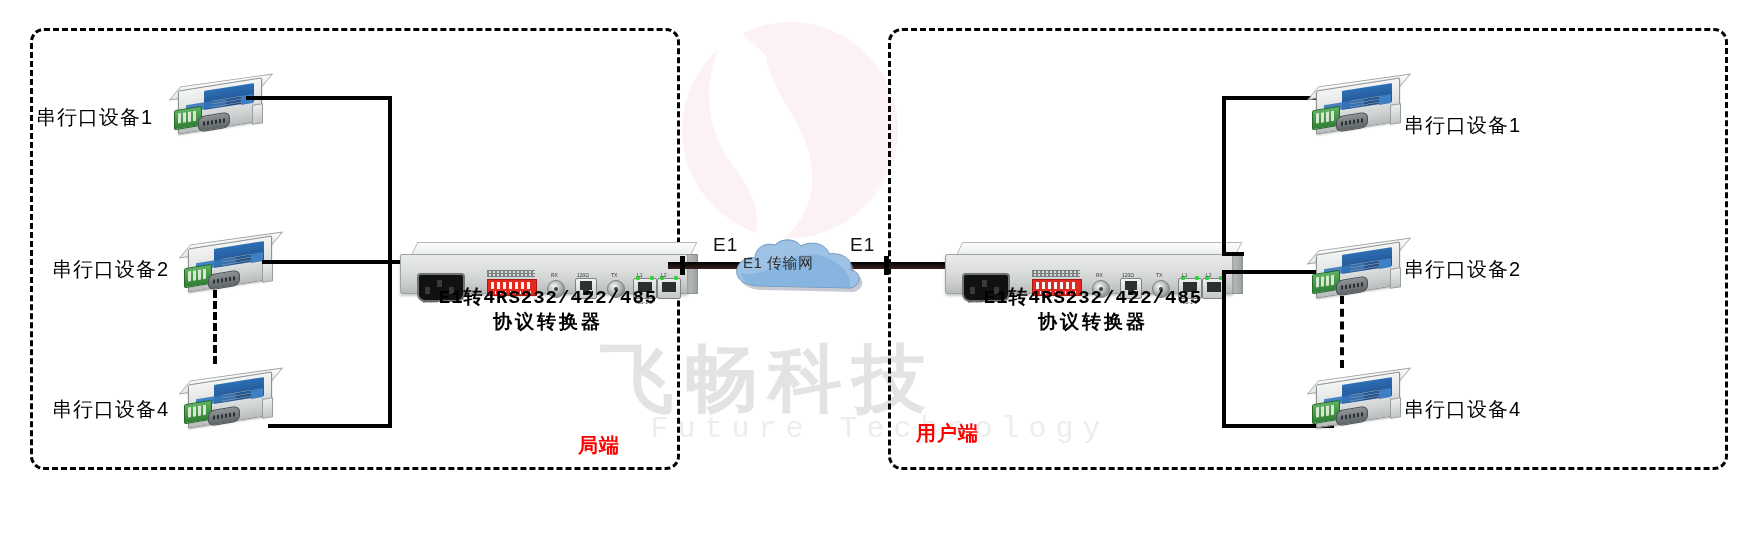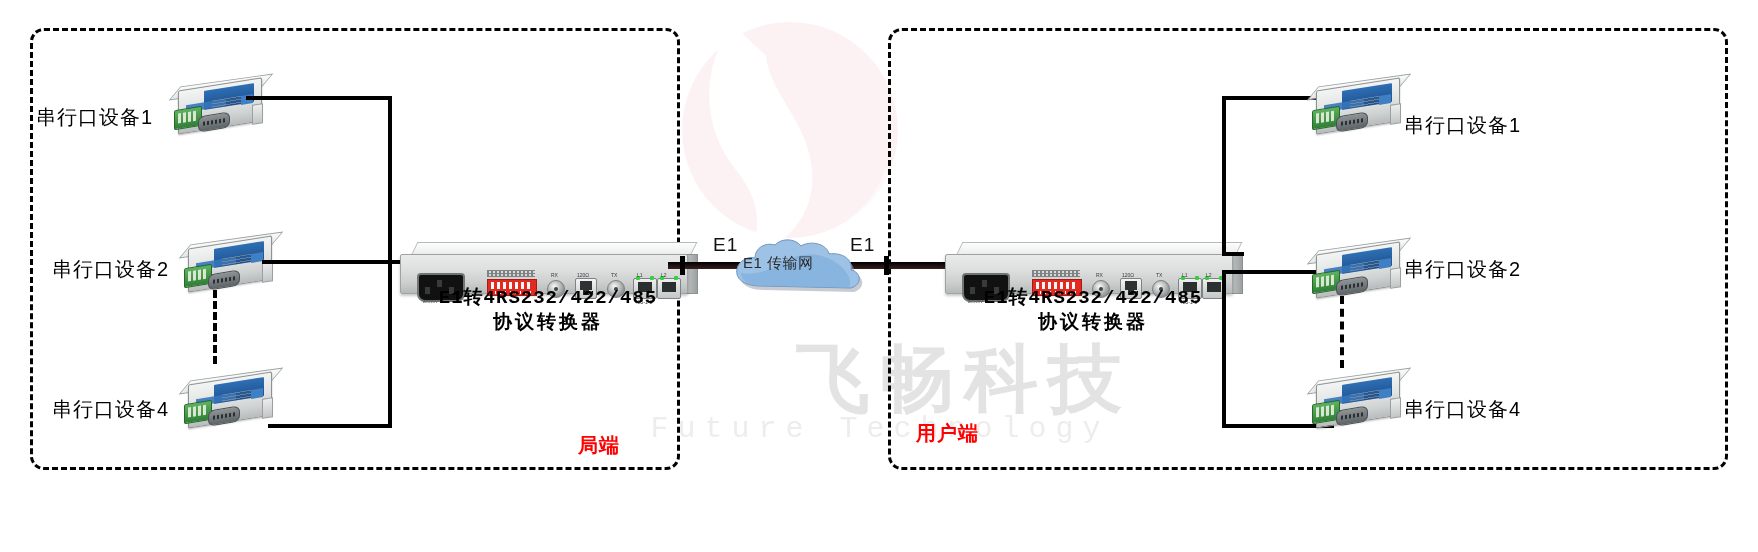--- a/index.html
+++ b/index.html
@@ -2,21 +2,21 @@
 <html><head>
 <meta charset="utf-8">
 <style>
   html,body{margin:0;padding:0;background:#ffffff;}
   body{font-family:"Liberation Sans","DejaVu Sans",sans-serif;}
   #stage{position:relative;width:1758px;height:552px;background:#fff;overflow:hidden;}
 
   
   .wm-logo{position:absolute;left:640px;top:10px;width:300px;height:300px;
            opacity:.10;pointer-events:none;}
-  .wm-text{position:absolute;left:572px;top:330px;width:560px;text-align:right;
+  .wm-text{position:absolute;left:600px;top:330px;width:560px;text-align:left;
            font-size:74px;font-weight:bold;color:#e3e3e3;letter-spacing:10px;
            pointer-events:none;white-space:nowrap;}
   .wm-sub{position:absolute;left:600px;top:412px;width:560px;text-align:center;
           font-size:30px;color:#ededed;letter-spacing:9px;pointer-events:none;
           white-space:nowrap;font-family:"Liberation Mono","DejaVu Sans Mono",monospace;}
 
   
   .zone{position:absolute;border:3px dashed #000;border-radius:14px;box-sizing:border-box;}
   #zone-left{left:30px;top:28px;width:650px;height:442px;}
   #zone-right{left:888px;top:28px;width:840px;height:442px;}

